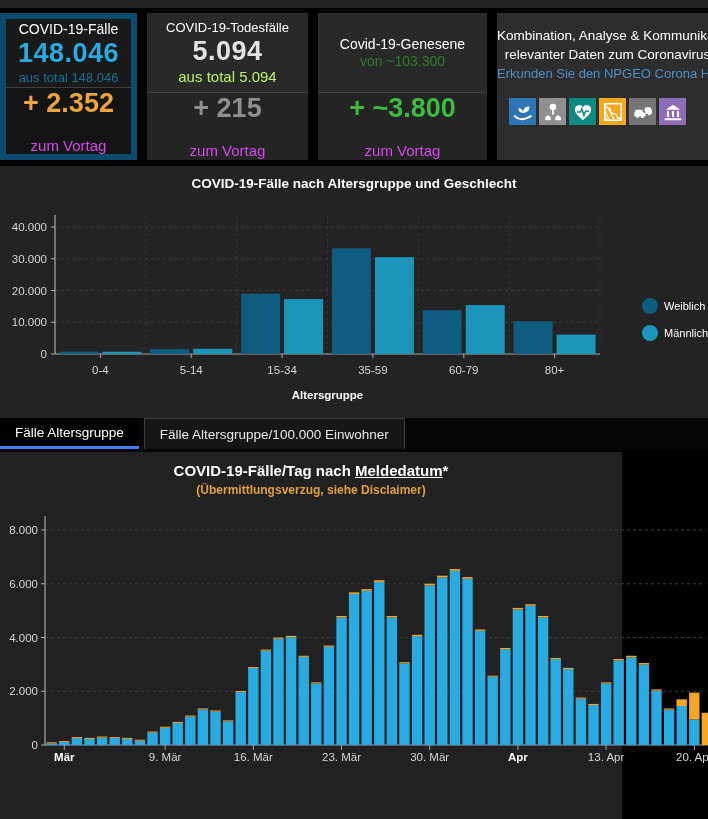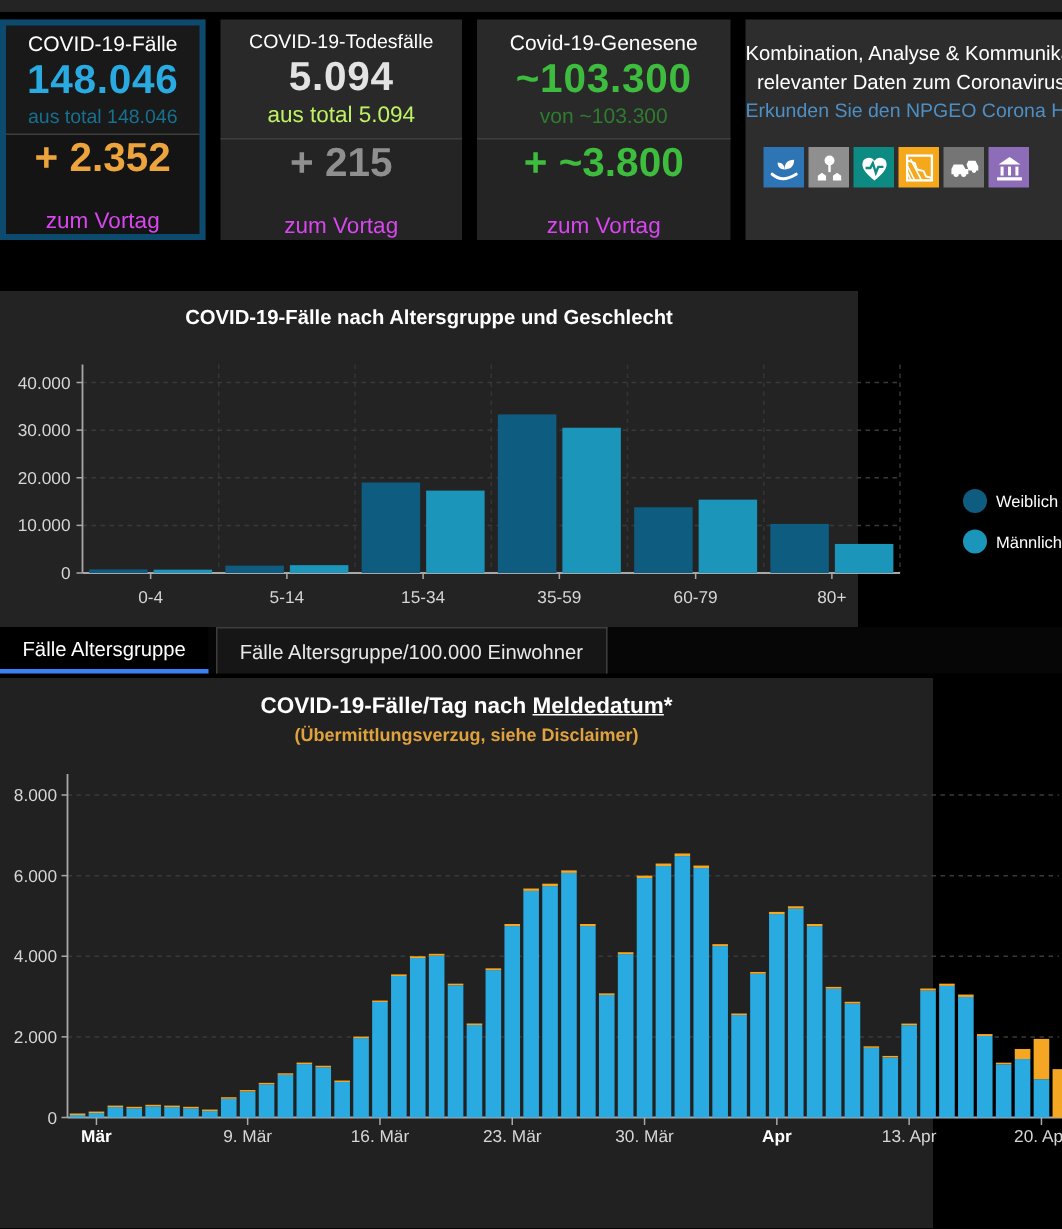--- a/index.html
+++ b/index.html
@@ -5,40 +5,40 @@
   html,body{margin:0;padding:0;background:#000;}
   .stage{position:relative;width:708px;height:819px;overflow:hidden;background:#000;
          font-family:"Liberation Sans",sans-serif;}
   .topstrip{position:absolute;top:0;left:0;width:708px;height:8px;background:#242425;}
   
   .cards{position:absolute;top:13px;left:0;width:720px;height:147px;display:flex;}
   .card{box-sizing:border-box;display:flex;flex-direction:column;}
   .card .c-top{flex:1.08;display:flex;flex-direction:column;align-items:center;justify-content:center;
                gap:1px;border-bottom:1px solid #3e3e3f;background:rgba(255,255,255,0.025);}
   .card .c-bottom{flex:0.92;display:flex;flex-direction:column;align-items:center;justify-content:center;gap:18px;}
-  .card-cases{width:137px;margin-right:10px;background:#141415;border:4px solid #0c4a6e;}
+  .card-cases{width:137px;margin-right:10px;background:#141415;border:6px solid #0c4a6e;}
   .card-deaths{width:161px;margin-right:10px;background:#242425;}
   .card-recovered{width:169px;margin-right:10px;background:#242425;}
   .card-info{width:221px;background:#2d2d2e;padding:13px 0 0 0;overflow:visible;}
   .card-title{font-size:14px;color:#fff;white-space:nowrap;}
   .card-deaths .card-title{font-size:13px;}
   .big{font-size:27px;font-weight:bold;letter-spacing:.5px;white-space:nowrap;}
   .sub{font-size:13px;white-space:nowrap;}
   .delta{font-size:27px;font-weight:bold;white-space:nowrap;}
   .delta-label{font-size:15px;color:#d946ef;}
   .cases-val{color:#29abe2;} .cases-sub{color:#17708f;font-size:13px;} .cases-delta{color:#eda43c;}
   .deaths-val{color:#e3e3e3;} .deaths-sub{color:#bef264;font-size:15px;} .deaths-delta{color:#8f8f8f;}
   .rec-val{color:#3dbc3d;} .rec-sub{color:#2e7d2e;font-size:14px;} .rec-delta{color:#3dbc3d;}
   .info-line{font-size:13.5px;color:#fff;text-align:center;width:100%;white-space:nowrap;line-height:19px;}
   .info-link{font-size:13px;color:#4e8fc4;text-align:center;width:100%;white-space:nowrap;line-height:20px;
              text-decoration:none;display:block;cursor:pointer;}
   .tiles{display:flex;gap:3px;margin:14px 0 0 12px;}
   .tile{width:27px;height:27px;display:flex;align-items:center;justify-content:center;flex:0 0 auto;}
   
-  .panel1{position:absolute;top:166px;left:0;width:572px;height:252px;background:#232324;margin-top:28px;}
+  .panel1{position:absolute;top:166px;left:0;width:708px;height:252px;background:#232324;}
   .panel1 h2{margin:0;padding-top:10px;text-align:center;font-size:13.5px;color:#fff;font-weight:bold;}
   #ageChart{position:absolute;top:36px;left:0;}
   .tabs{position:absolute;top:418px;left:0;width:708px;height:31px;background:#060606;display:flex;align-items:stretch;}
   .tab{font-size:13.5px;color:#fff;background:#000;padding:7px 15px 3px 15px;border-bottom:3px solid #3b82f6;cursor:pointer;white-space:nowrap;}
   .tab.inactive{background:#161617;border:1px solid #3d3d3e;border-bottom:none;color:#e8e8e8;margin-left:5px;padding-top:8px;}
   .panel2{position:absolute;top:452px;left:0;width:622px;height:367px;background:#212122;}
   .panel2 h2{margin:0;padding-top:10px;text-align:center;font-size:15px;color:#fff;font-weight:bold;}
   .p2-sub{text-align:center;font-size:12px;font-weight:bold;color:#dfa23c;margin-top:4px;}
   .uline{text-decoration:underline;}
   #dailyChart{display:block;margin-top:3px;}
@@ -74,21 +74,20 @@
       </div>
       <div class="c-bottom">
         <div class="delta deaths-delta">+ 215</div>
         <div class="delta-label">zum Vortag</div>
       </div>
     </section>
 
     <section class="card card-recovered">
       <div class="c-top">
         <div class="card-title">Covid-19-Genesene</div>
-        <div class="big rec-val">~103.300</div>
         <div class="sub rec-sub">von ~103.300</div>
       </div>
       <div class="c-bottom">
         <div class="delta rec-delta">+ ~3.800</div>
         <div class="delta-label">zum Vortag</div>
       </div>
     </section>
 
     <section class="card card-info">
       <div class="info-line">Kombination, Analyse &amp; Kommunikation</div>

